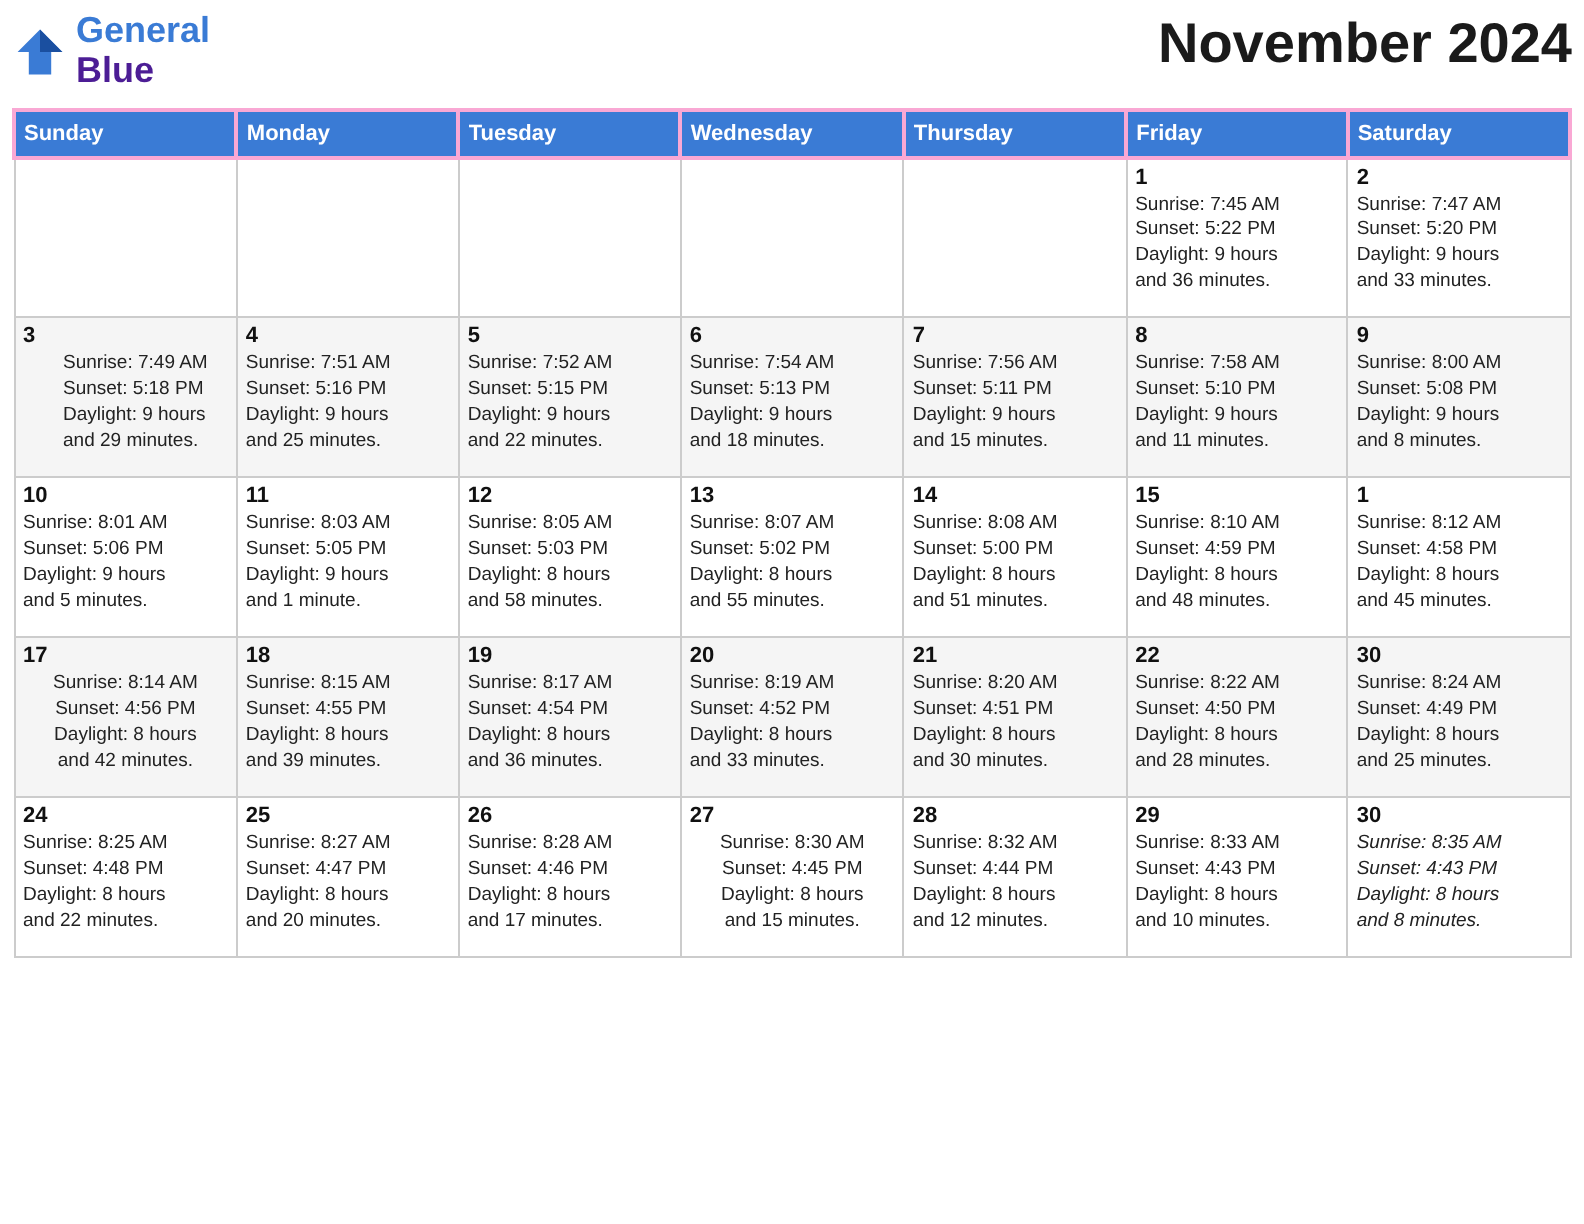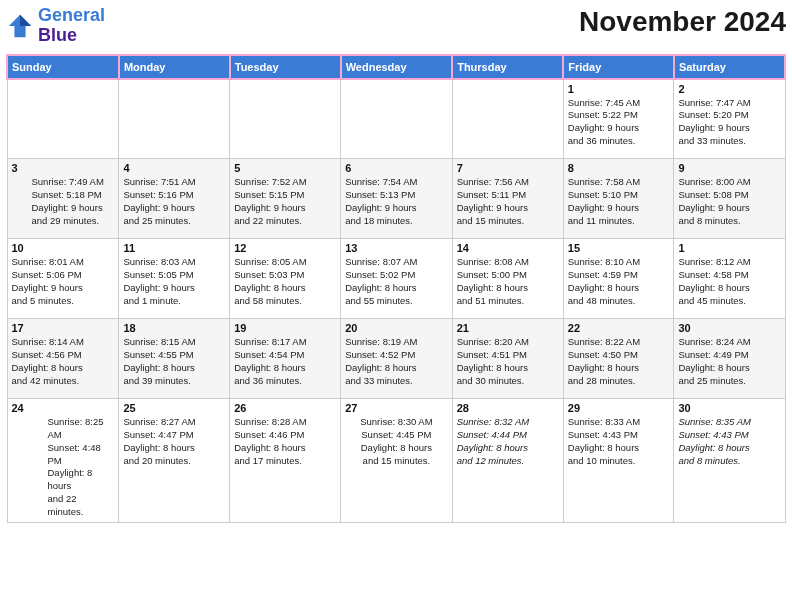--- a/index.html
+++ b/index.html
@@ -244,21 +244,21 @@
             <div class="day-number">1</div>
             <div class="day-info" style="white-space: pre-line;">Sunrise: 8:12 AM
 Sunset: 4:58 PM
 Daylight: 8 hours
 and 45 minutes.</div>
           </td>
         </tr>
         <tr>
           <td>
             <div class="day-number">17</div>
-            <div class="day-info" style="white-space: pre-line;">Sunrise: 8:14 AM
+            <div class="day-info" style="white-space: pre-line; text-align: center;">Sunrise: 8:14 AM
 Sunset: 4:56 PM
 Daylight: 8 hours
 and 42 minutes.</div>
           </td>
           <td>
             <div class="day-number">18</div>
             <div class="day-info" style="white-space: pre-line;">Sunrise: 8:15 AM
 Sunset: 4:55 PM
 Daylight: 8 hours
 and 39 minutes.</div>
@@ -295,21 +295,21 @@
             <div class="day-number">30</div>
             <div class="day-info" style="white-space: pre-line;">Sunrise: 8:24 AM
 Sunset: 4:49 PM
 Daylight: 8 hours
 and 25 minutes.</div>
           </td>
         </tr>
         <tr>
           <td>
             <div class="day-number">24</div>
-            <div class="day-info" style="white-space: pre-line; margin-left: 36px;">Sunrise: 8:25 AM
+            <div class="day-info" style="white-space: pre-line;">Sunrise: 8:25 AM
 Sunset: 4:48 PM
 Daylight: 8 hours
 and 22 minutes.</div>
           </td>
           <td>
             <div class="day-number">25</div>
             <div class="day-info" style="white-space: pre-line;">Sunrise: 8:27 AM
 Sunset: 4:47 PM
 Daylight: 8 hours
 and 20 minutes.</div>
@@ -323,21 +323,21 @@
           </td>
           <td>
             <div class="day-number">27</div>
             <div class="day-info" style="white-space: pre-line; text-align: center;">Sunrise: 8:30 AM
 Sunset: 4:45 PM
 Daylight: 8 hours
 and 15 minutes.</div>
           </td>
           <td>
             <div class="day-number">28</div>
-            <div class="day-info" style="white-space: pre-line; font-style: italic;">Sunrise: 8:32 AM
+            <div class="day-info" style="white-space: pre-line;">Sunrise: 8:32 AM
 Sunset: 4:44 PM
 Daylight: 8 hours
 and 12 minutes.</div>
           </td>
           <td>
             <div class="day-number">29</div>
             <div class="day-info" style="white-space: pre-line;">Sunrise: 8:33 AM
 Sunset: 4:43 PM
 Daylight: 8 hours
 and 10 minutes.</div>

